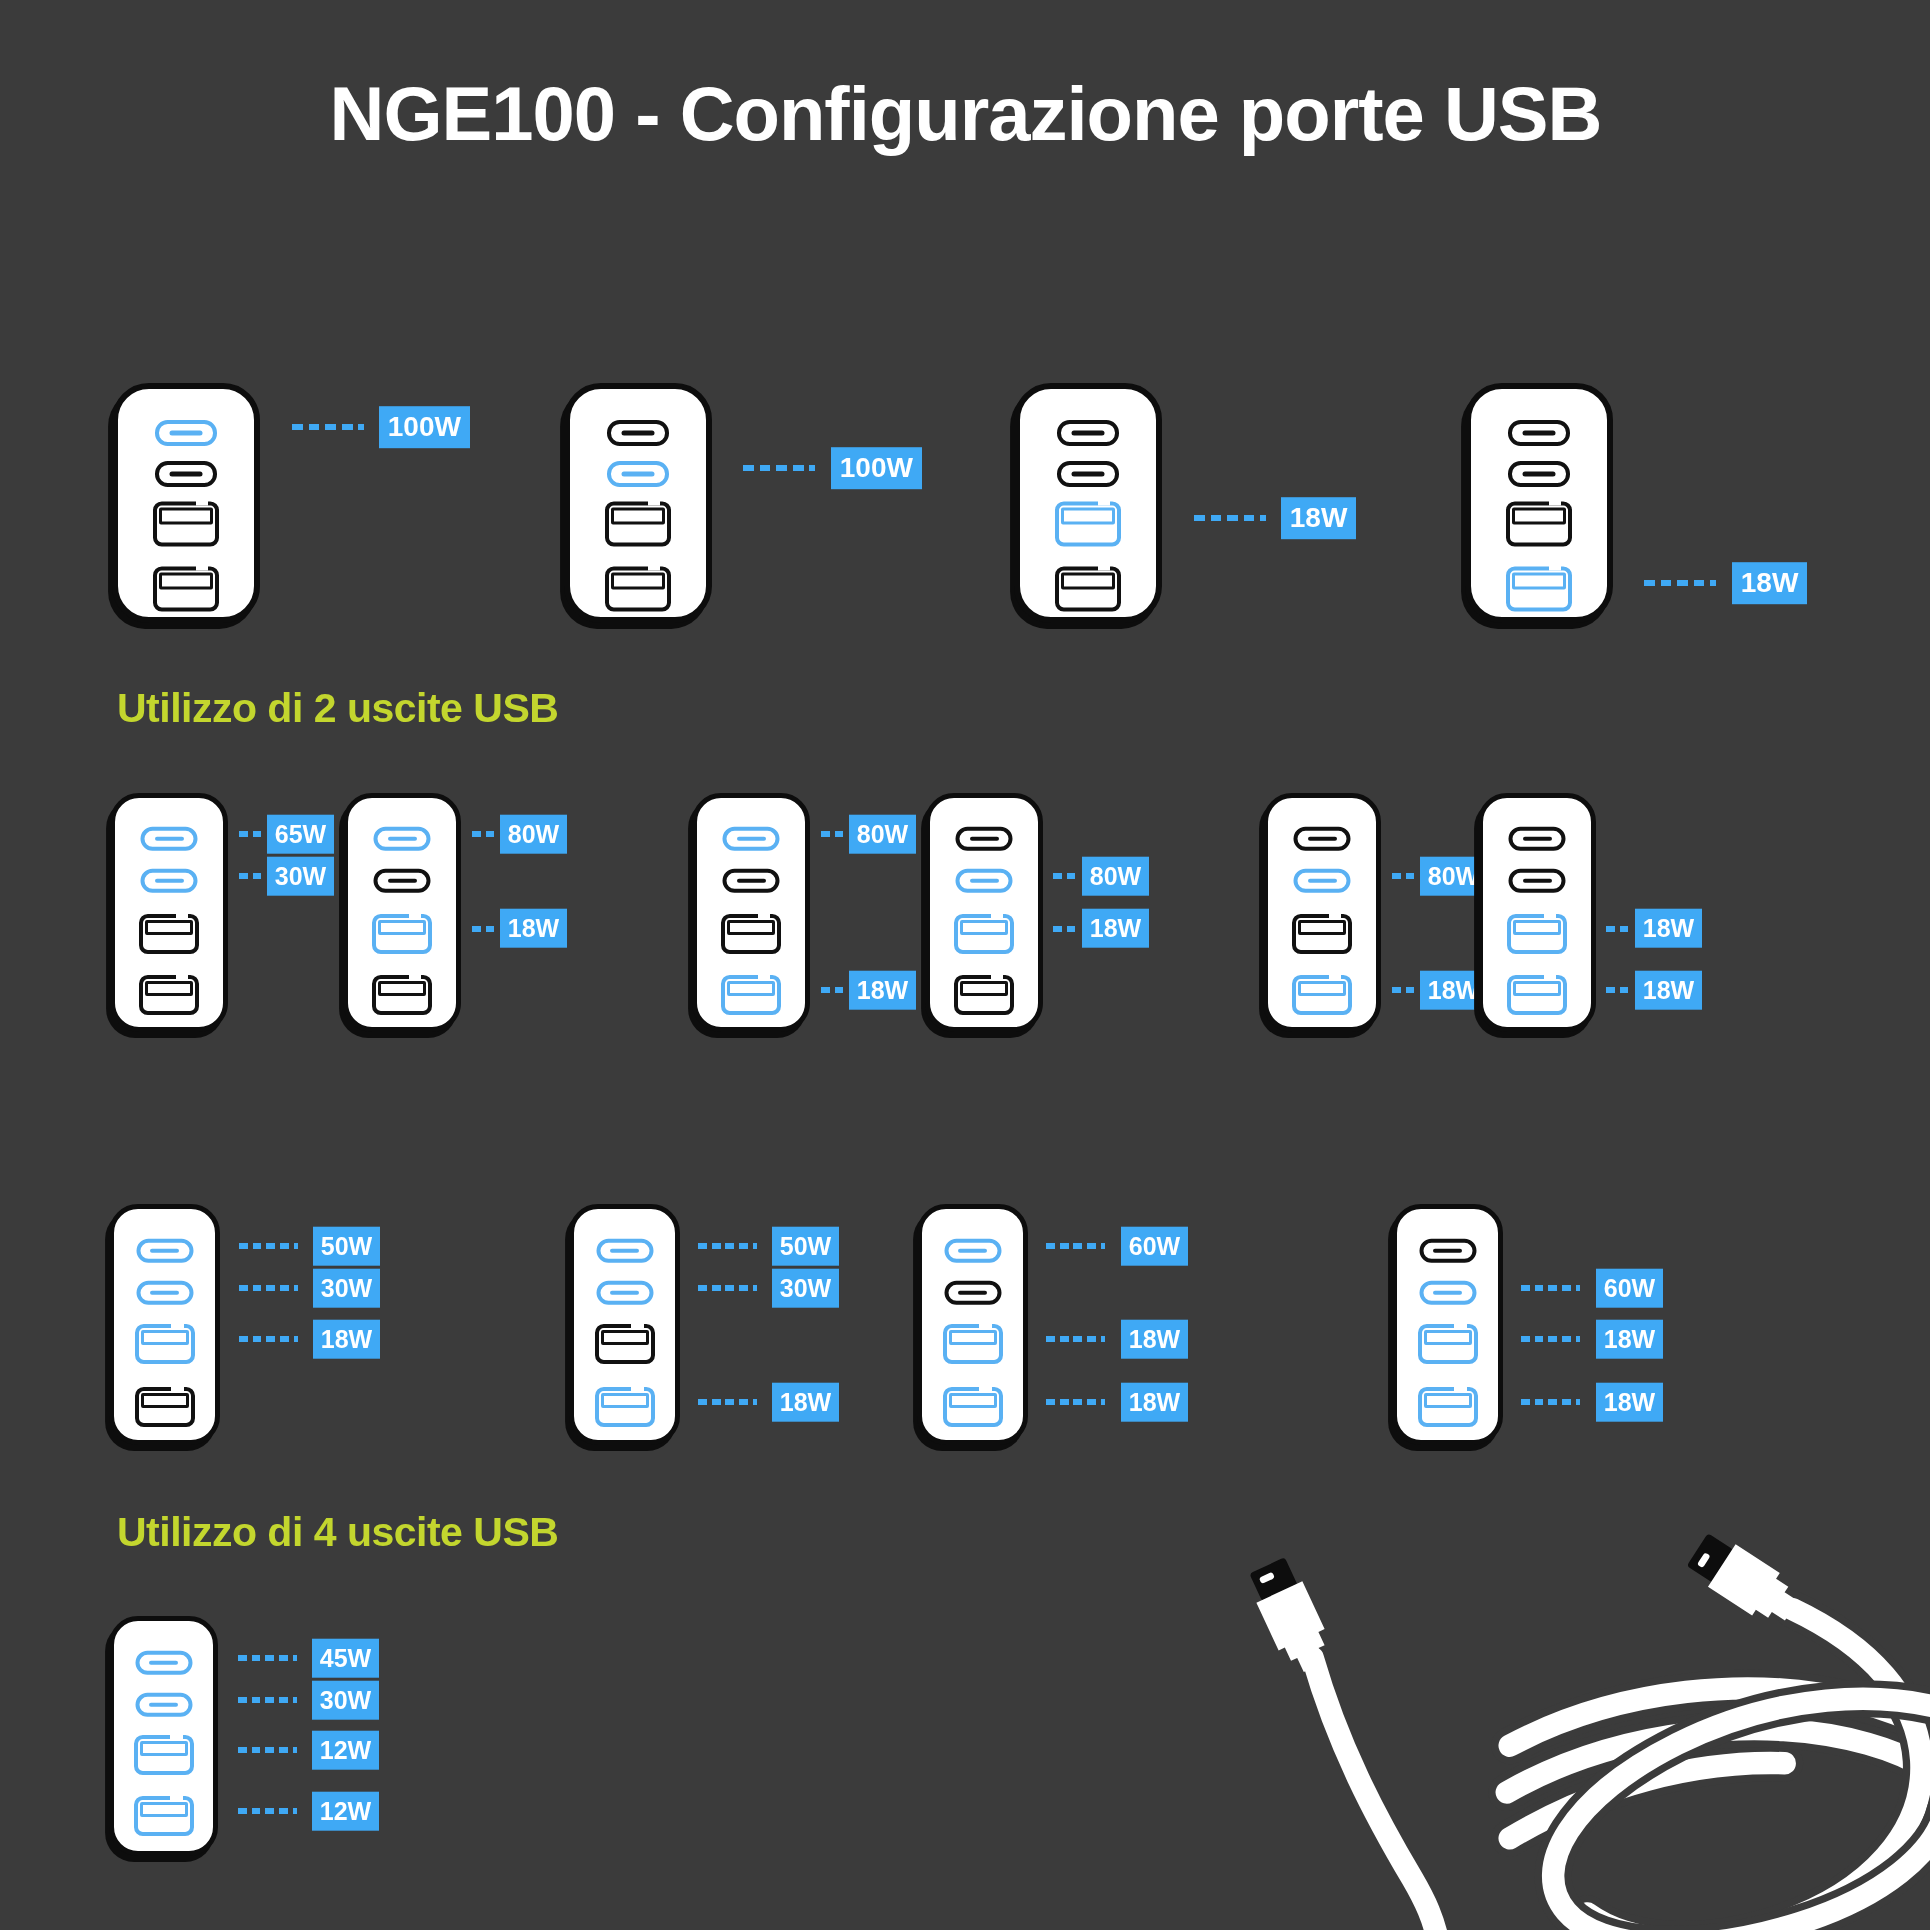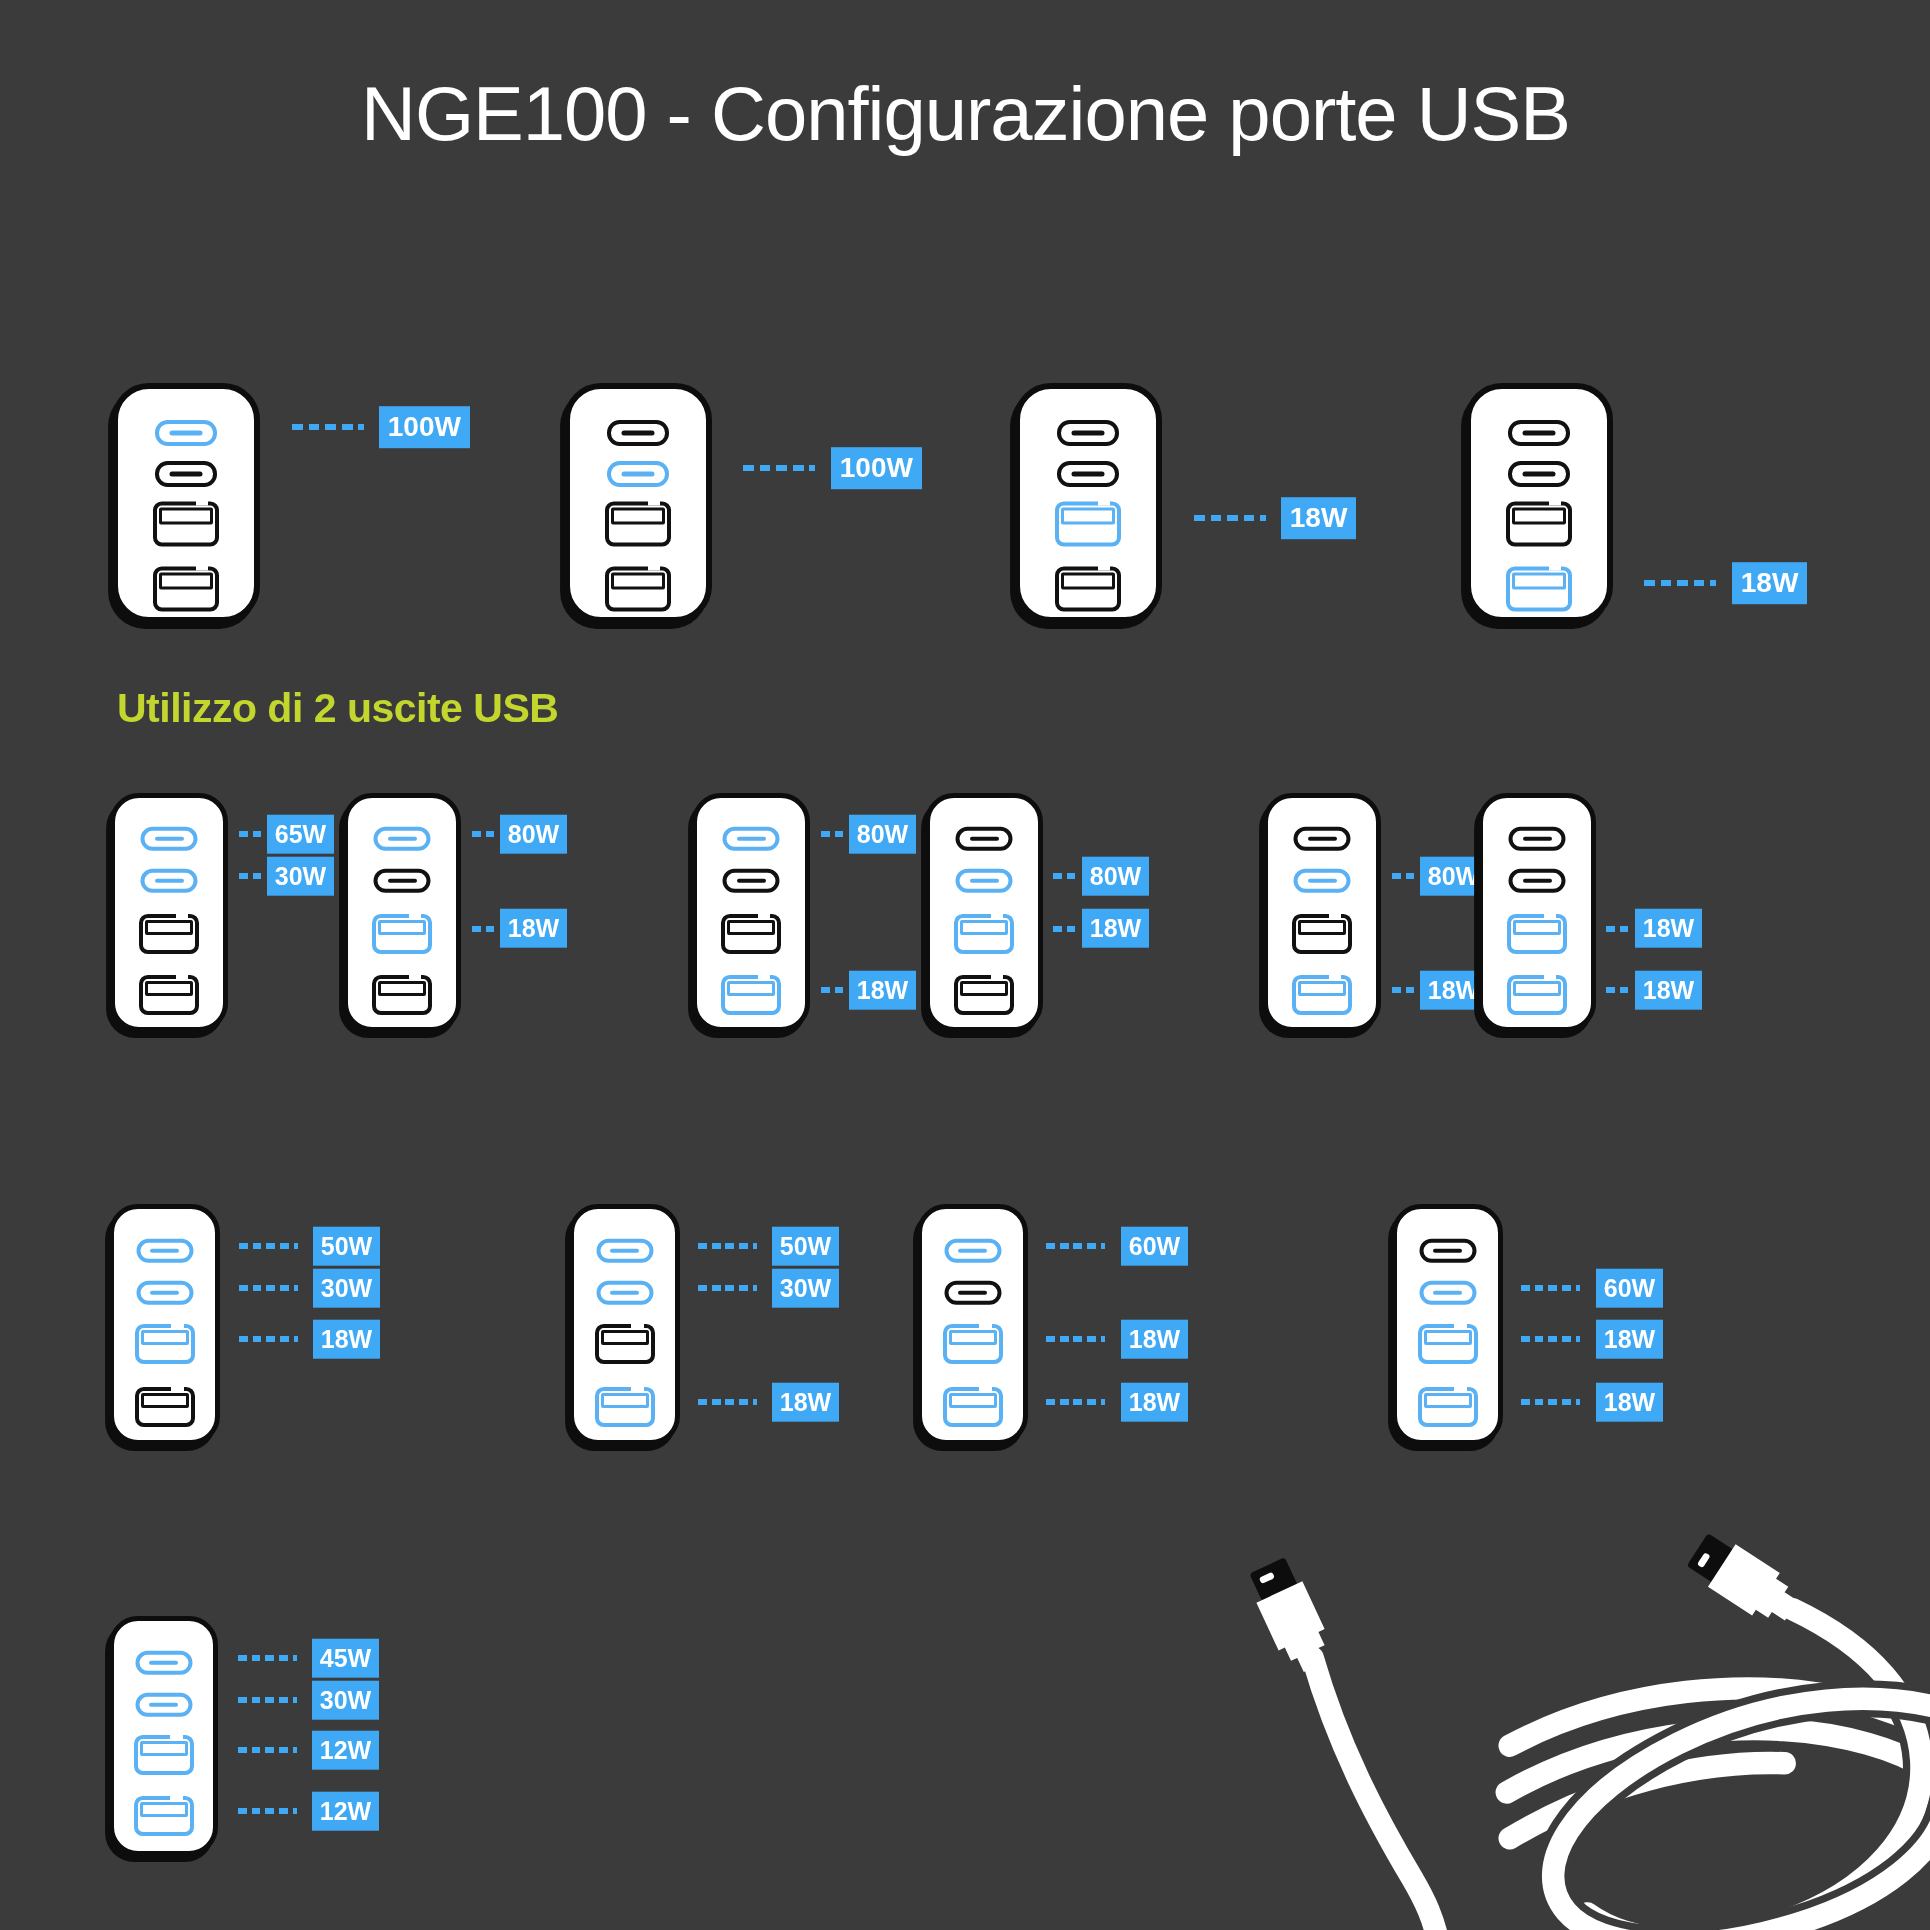--- a/index.html
+++ b/index.html
@@ -1,20 +1,20 @@
 <!DOCTYPE html>
 <html><head>
 <meta charset="utf-8">
 <style>
   html,body{margin:0;padding:0;}
   body{font-family:"Liberation Sans", sans-serif; background:#3b3b3b;}
   .canvas{position:relative;width:1931px;height:1931px;overflow:hidden;
           background:var(--bg,#3b3b3b);}
   .title{position:absolute;left:0;right:0;top:72px;text-align:center;
-         color:#fff;font-weight:400;font-size:76px;line-height:1.1;letter-spacing:-1px;}
+         color:#fff;font-weight:700;font-size:76px;line-height:1.1;letter-spacing:-1px;}
   .heading{position:absolute;left:117px;color:var(--heading,#c3d62e);
            font-size:41px;font-weight:700;line-height:1.1;letter-spacing:-0.5px;}
   .charger{position:absolute;background:#fff;box-sizing:border-box;
            border:6.8px solid var(--outline,#0d0d0d);border-radius:37px;
            box-shadow:-3.9px 5.9px 0 var(--outline,#0d0d0d);}
   .charger.sm{border-width:5.9px;border-radius:29px;}
   .port{position:absolute;left:50%;transform:translate(-50%,-50%);
         box-sizing:border-box;color:var(--inactive,#111);}
   .port.on{color:var(--portblue,#5ab1f3);}
   .pc{width:62px;height:26px;border:4.9px solid currentColor;border-radius:12.7px;}
@@ -36,20 +36,21 @@
          color:#fff;font-weight:700;font-size:25px;line-height:1;padding:6.8px 7.8px;white-space:nowrap;}
   .badge.lg{font-size:28px;padding:6.8px 8.8px;}
   .cables{position:absolute;left:0;top:0;pointer-events:none;}
 </style>
 </head>
 <body style="background: rgb(59, 59, 59);">
 
 <div class="canvas" id="diagram" style="--bg: #3b3b3b; --heading: #c3d62e; --badge: #3fa9f5; --portblue: #5ab1f3; --inactive: #111111; --outline: #0d0d0d;">
   <div class="title">NGE100 - Configurazione porte USB</div>
   <div class="heading" style="top:686px">Utilizzo di 2 uscite USB</div>
+  <div class="heading" style="top:1510px">Utilizzo di 4 uscite USB</div>
 
   <svg class="cables" width="1931" height="1931" viewBox="0 0 1980 1980">
     <defs>
       <g id="plug">
         <rect x="-20" y="-2" width="40" height="32" rx="4" fill="#0d0d0d"></rect>
         <rect x="-13" y="6" width="15" height="7" rx="3" fill="#ffffff"></rect>
         <path d="M -26 28 L 26 28 L 26 82 L 19 82 L 19 97 L 12 97 L 12 113 L -12 113 L -12 97 L -19 97 L -19 82 L -26 82 Z" fill="#ffffff"></path>
       </g>
     </defs>
 

